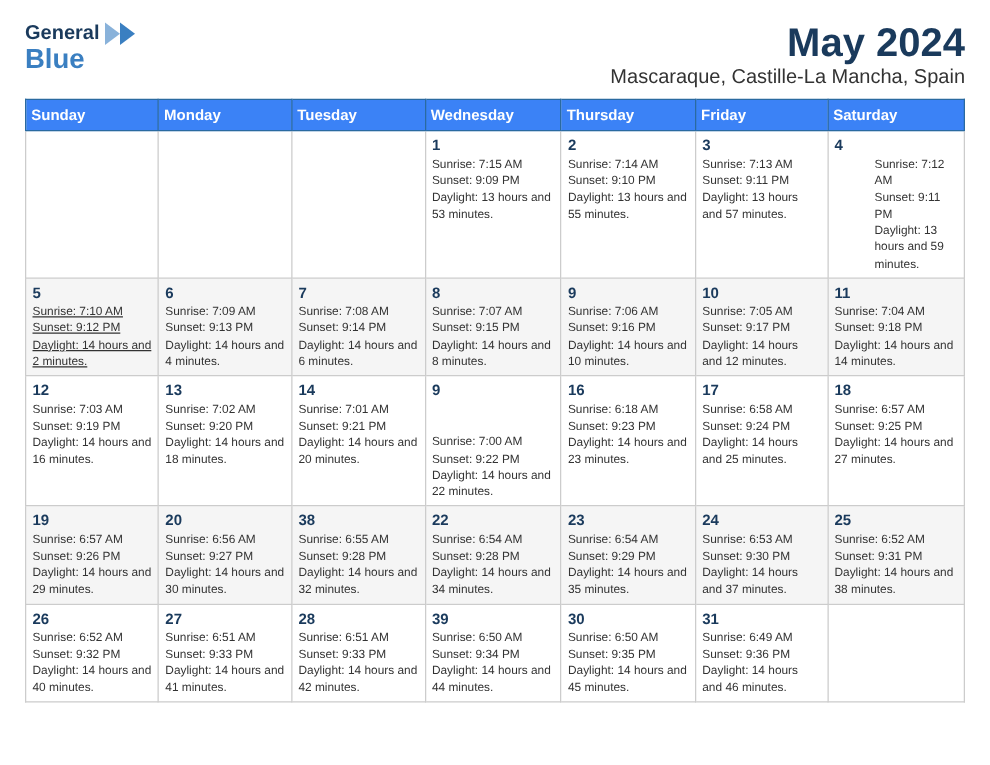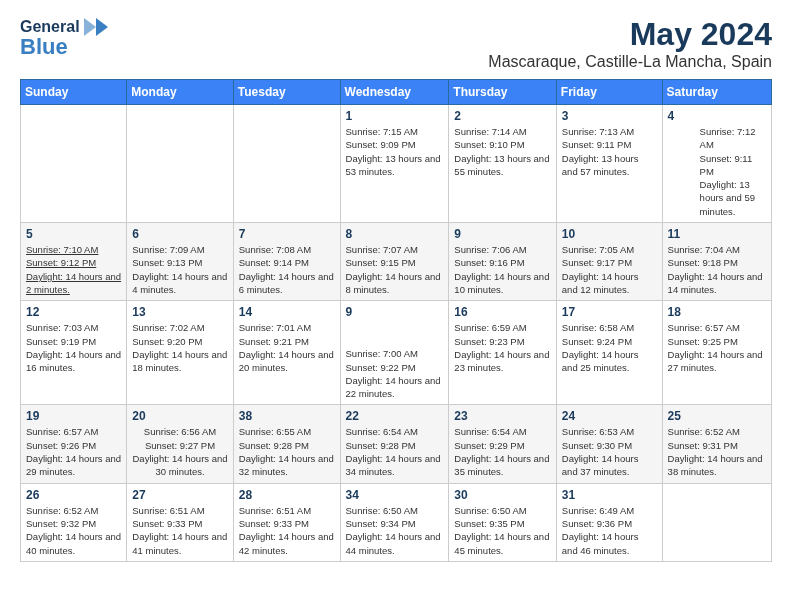--- a/index.html
+++ b/index.html
@@ -200,21 +200,21 @@
 Daylight: 14 hours and 20 minutes.</div>
         </td>
         <td>
           <span class="day-number">9</span>
           <div class="day-info" style="white-space: pre-line; margin-top: 28px;">Sunrise: 7:00 AM
 Sunset: 9:22 PM
 Daylight: 14 hours and 22 minutes.</div>
         </td>
         <td>
           <span class="day-number">16</span>
-          <div class="day-info" style="white-space: pre-line;">Sunrise: 6:59 AM
+          <div class="day-info" style="white-space: pre-line;">Sunrise: 6:18 AM
 Sunset: 9:23 PM
 Daylight: 14 hours and 23 minutes.</div>
         </td>
         <td>
           <span class="day-number">17</span>
           <div class="day-info" style="white-space: pre-line;">Sunrise: 6:58 AM
 Sunset: 9:24 PM
 Daylight: 14 hours and 25 minutes.</div>
         </td>
         <td>
@@ -226,21 +226,21 @@
       </tr>
       <tr>
         <td>
           <span class="day-number">19</span>
           <div class="day-info" style="white-space: pre-line;">Sunrise: 6:57 AM
 Sunset: 9:26 PM
 Daylight: 14 hours and 29 minutes.</div>
         </td>
         <td>
           <span class="day-number">20</span>
-          <div class="day-info" style="white-space: pre-line; text-align: center;">Sunrise: 6:56 AM
+          <div class="day-info" style="white-space: pre-line;">Sunrise: 6:56 AM
 Sunset: 9:27 PM
 Daylight: 14 hours and 30 minutes.</div>
         </td>
         <td>
           <span class="day-number">38</span>
           <div class="day-info" style="white-space: pre-line;">Sunrise: 6:55 AM
 Sunset: 9:28 PM
 Daylight: 14 hours and 32 minutes.</div>
         </td>
         <td>
@@ -281,21 +281,21 @@
 Sunset: 9:33 PM
 Daylight: 14 hours and 41 minutes.</div>
         </td>
         <td>
           <span class="day-number">28</span>
           <div class="day-info" style="white-space: pre-line;">Sunrise: 6:51 AM
 Sunset: 9:33 PM
 Daylight: 14 hours and 42 minutes.</div>
         </td>
         <td>
-          <span class="day-number">34</span>
+          <span class="day-number">39</span>
           <div class="day-info" style="white-space: pre-line;">Sunrise: 6:50 AM
 Sunset: 9:34 PM
 Daylight: 14 hours and 44 minutes.</div>
         </td>
         <td>
           <span class="day-number">30</span>
           <div class="day-info" style="white-space: pre-line;">Sunrise: 6:50 AM
 Sunset: 9:35 PM
 Daylight: 14 hours and 45 minutes.</div>
         </td>

